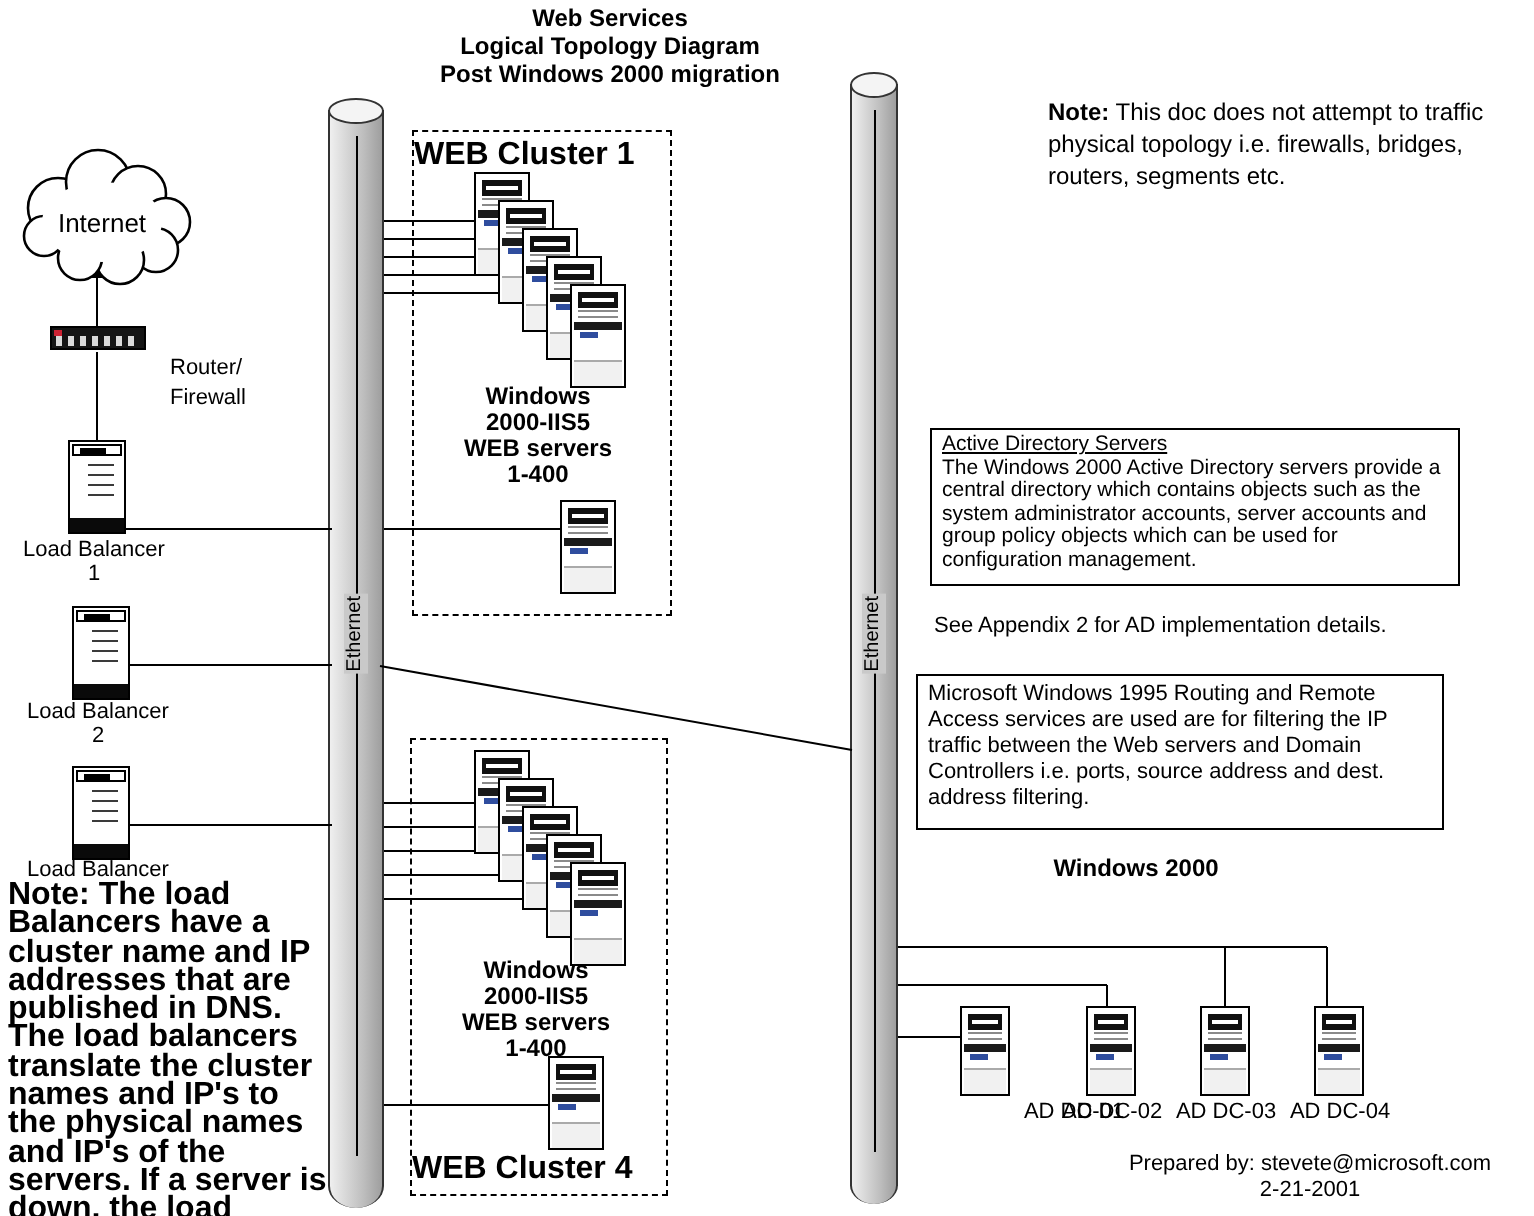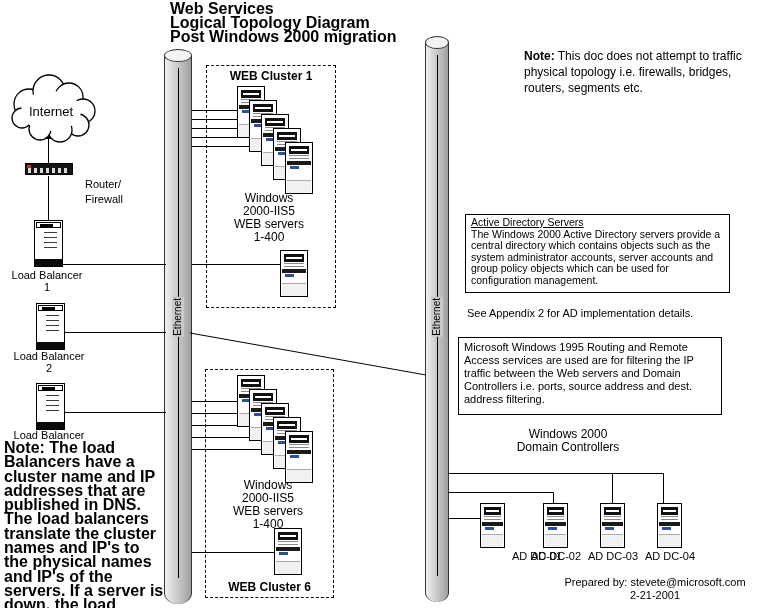--- a/index.html
+++ b/index.html
@@ -6,21 +6,21 @@
   html,body { background:#fff; }
   #canvas {
     position:relative; width:767px; height:608px; background:#fff; overflow:hidden;
     font-family:"Liberation Sans", sans-serif; color:#000;
   }
   .abs { position:absolute; }
   .bold { font-weight:bold; }
 
   
   .cluster-box { position:absolute; border:1px dashed #000; z-index:1; }
-  .cluster-title { font-weight:bold; font-size:12px; text-align:center; }
+  .cluster-title { font-weight:bold; font-size:16px; text-align:left; }
 
   
   #wires { position:absolute; left:0; top:0; z-index:3; pointer-events:none; }
 
   
   .cylinder {
     position:absolute; z-index:2;
     background:linear-gradient(to right,#efefef 0%,#d8d8d8 30%,#bdbdbd 65%,#9e9e9e 100%);
     border-left:1px solid #333; border-right:1px solid #333;
     border-radius:0 0 14px 14px / 0 0 11px 11px;
@@ -55,28 +55,28 @@
   .lb-line { margin:4px 5px 0 9px; height:1px; background:#3a3a3a; }
   .lb-foot { position:absolute; bottom:0; left:0; right:0; height:7px; background:#0a0a0a; }
 
   
   .router { position:absolute; width:48px; height:12px; background:#141414; border:1px solid #000; z-index:4; }
   .router-led { position:absolute; left:1px; top:1px; width:4px; height:3px; background:#cc2233; }
   .router-ports { position:absolute; left:2px; right:2px; bottom:1px; height:5px;
     background:repeating-linear-gradient(to right,#d9d9d9 0 3px,#141414 3px 6px); }
 
   
-  .title-block { font-weight:bold; font-size:16px; line-height:14px; text-align:left; z-index:4; }
+  .title-block { font-weight:bold; font-size:12px; line-height:14px; text-align:center; z-index:4; }
   .note-top { font-size:12px; line-height:16px; z-index:4; }
   .solid-box { position:absolute; border:1px solid #000; background:#fff; z-index:4; }
   .ad-box { font-size:10.5px; line-height:11.5px; padding:2px 5px; }
   .ad-title { text-decoration:underline; }
   .rras-box { font-size:11px; line-height:13px; padding:3px 5px; }
   .small-label { font-size:11px; line-height:13px; z-index:4; }
-  .caption { font-weight:normal; font-size:12px; line-height:13px; text-align:center; z-index:4; }
+  .caption { font-weight:bold; font-size:12px; line-height:13px; text-align:center; z-index:4; }
   .note-bottom { font-weight:bold; font-size:16px; line-height:14.3px; z-index:4; }
   .footer { font-size:11px; line-height:13px; text-align:center; z-index:4; }
   .dc-label { font-size:11px; text-align:center; z-index:4; }
   .lb-label { font-size:11px; line-height:12px; text-align:center; z-index:4; }
   .cloud-wrap { position:absolute; z-index:4; }
 </style>
 </head>
 <body>
 
 <div id="canvas">
@@ -247,21 +247,21 @@
     <div>1-400</div>
   </div>
   <div class="server short" style="left:280px; top:250px;">
       <div class="srv-bay"></div>
       <div class="srv-vent"></div>
       <div class="srv-band"></div>
       <div class="srv-base"></div>
     </div>
 
   <div class="cluster-box" style="left:205px; top:369px; width:129px; height:229px;">
-    <div class="cluster-title" style="position:absolute; bottom:3px; width:100%;">WEB Cluster 6</div>
+    <div class="cluster-title" style="position:absolute; bottom:3px; width:100%;">WEB Cluster 4</div>
   </div>
   <div class="server" style="left:237px; top:375px;">
       <div class="srv-bay"></div>
       <div class="srv-vent"></div>
       <div class="srv-band"></div>
       <div class="srv-base"></div>
     </div>
   <div class="server" style="left:249px; top:389px;">
       <div class="srv-bay"></div>
       <div class="srv-vent"></div>
@@ -303,21 +303,20 @@
     <div class="ad-title">Active Directory Servers</div>
     <div>The Windows 2000 Active Directory servers provide a central directory which contains objects such as the system administrator accounts, server accounts and group policy objects which can be used for configuration management.</div>
   </div>
 
   <div class="abs small-label" style="left:467px; top:307px;">See Appendix 2 for AD implementation details.</div>
 
   <div class="solid-box rras-box" style="left:458px; top:337px; width:264px; height:78px;">Microsoft Windows 1995 Routing and Remote Access services are used are for filtering the IP traffic between the Web servers and Domain Controllers i.e. ports, source address and dest. address filtering.</div>
 
   <div class="abs caption" style="left:478px; top:428px; width:180px;">
     <div>Windows 2000</div>
-    <div>Domain Controllers</div>
   </div>
 
   <div class="server dc" style="left:480px; top:503px;">
       <div class="srv-bay"></div>
       <div class="srv-vent"></div>
       <div class="srv-band"></div>
       <div class="srv-base"></div>
     </div>
   <div class="server dc" style="left:543px; top:503px;">
       <div class="srv-bay"></div>

